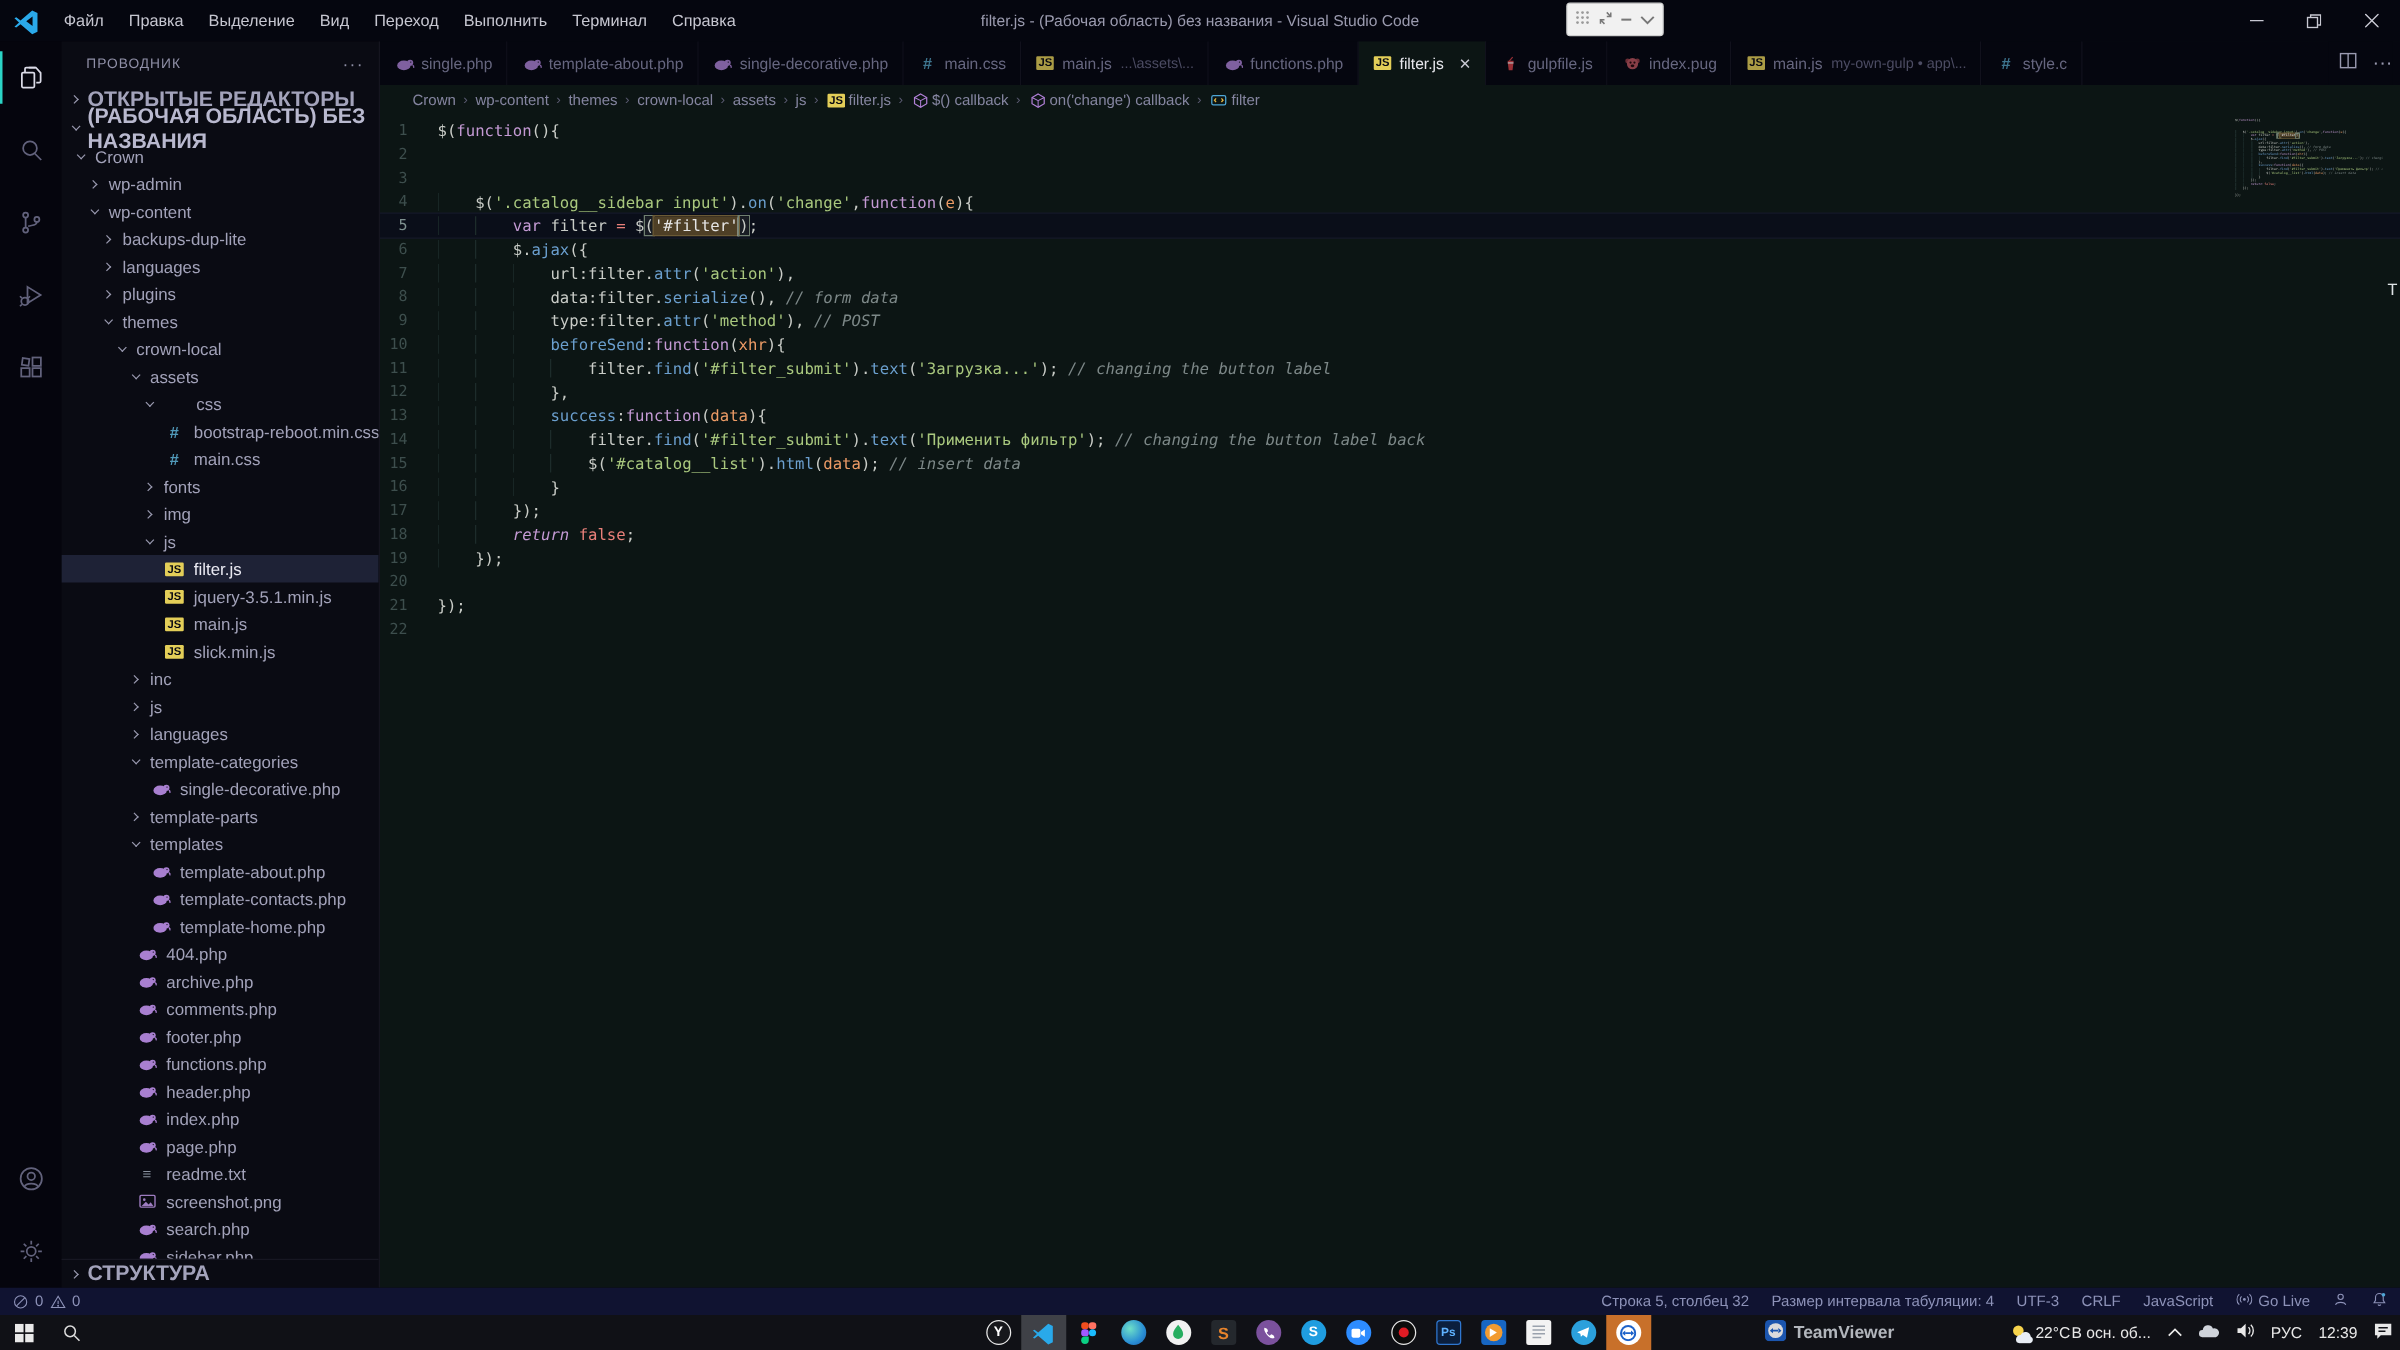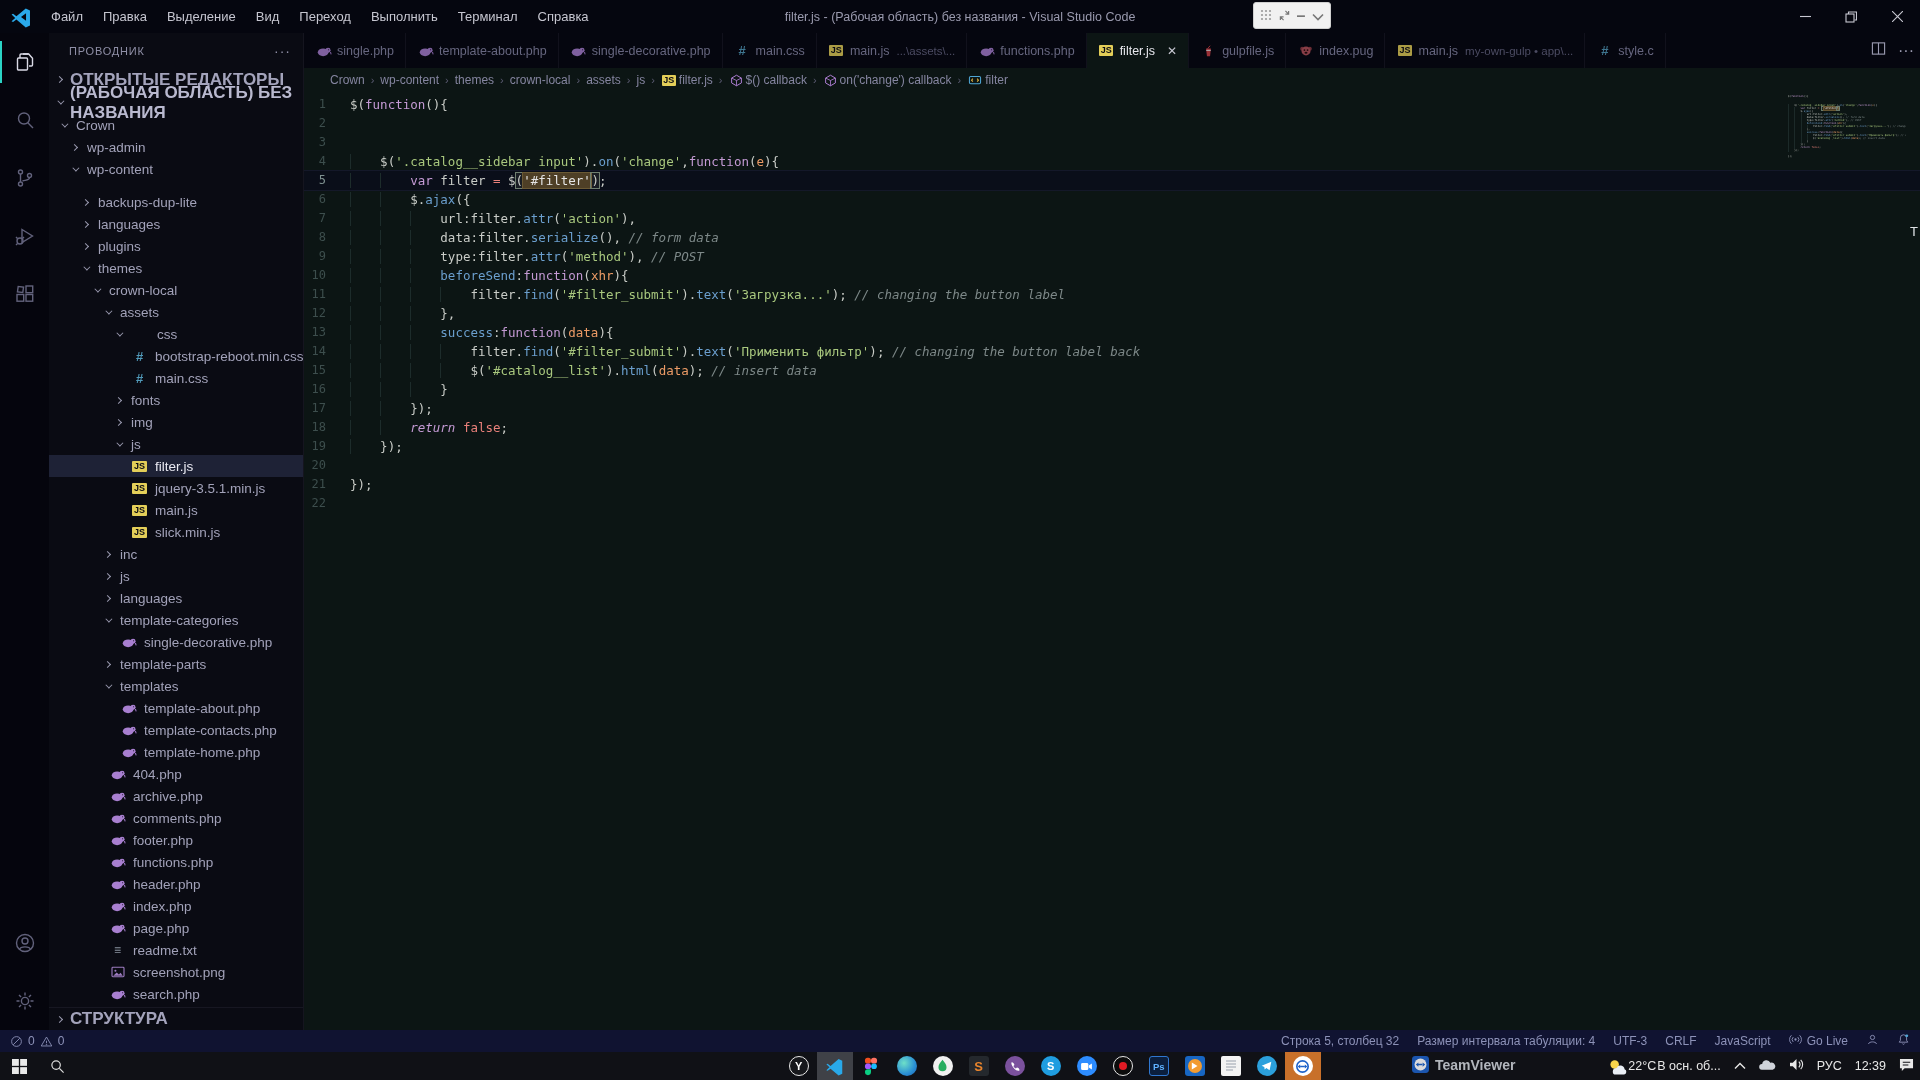--- a/index.html
+++ b/index.html
@@ -249,21 +249,21 @@
               <span class="lbl">Crown</span>
             </div>
             <div class="trow" style="padding-left: 21px;">
               <span class="chev right"></span>
               <span class="lbl">wp-admin</span>
             </div>
             <div class="trow" style="padding-left: 21px;">
               <span class="chev down"></span>
               <span class="lbl">wp-content</span>
             </div>
-            <div class="trow" style="padding-left: 32px; margin-top: 11px;">
+            <div class="trow" style="padding-left: 32px;">
               <span class="chev right"></span>
               <span class="lbl">backups-dup-lite</span>
             </div>
             <div class="trow" style="padding-left: 32px;">
               <span class="chev right"></span>
               <span class="lbl">languages</span>
             </div>
             <div class="trow" style="padding-left: 32px;">
               <span class="chev right"></span>
               <span class="lbl">plugins</span>

